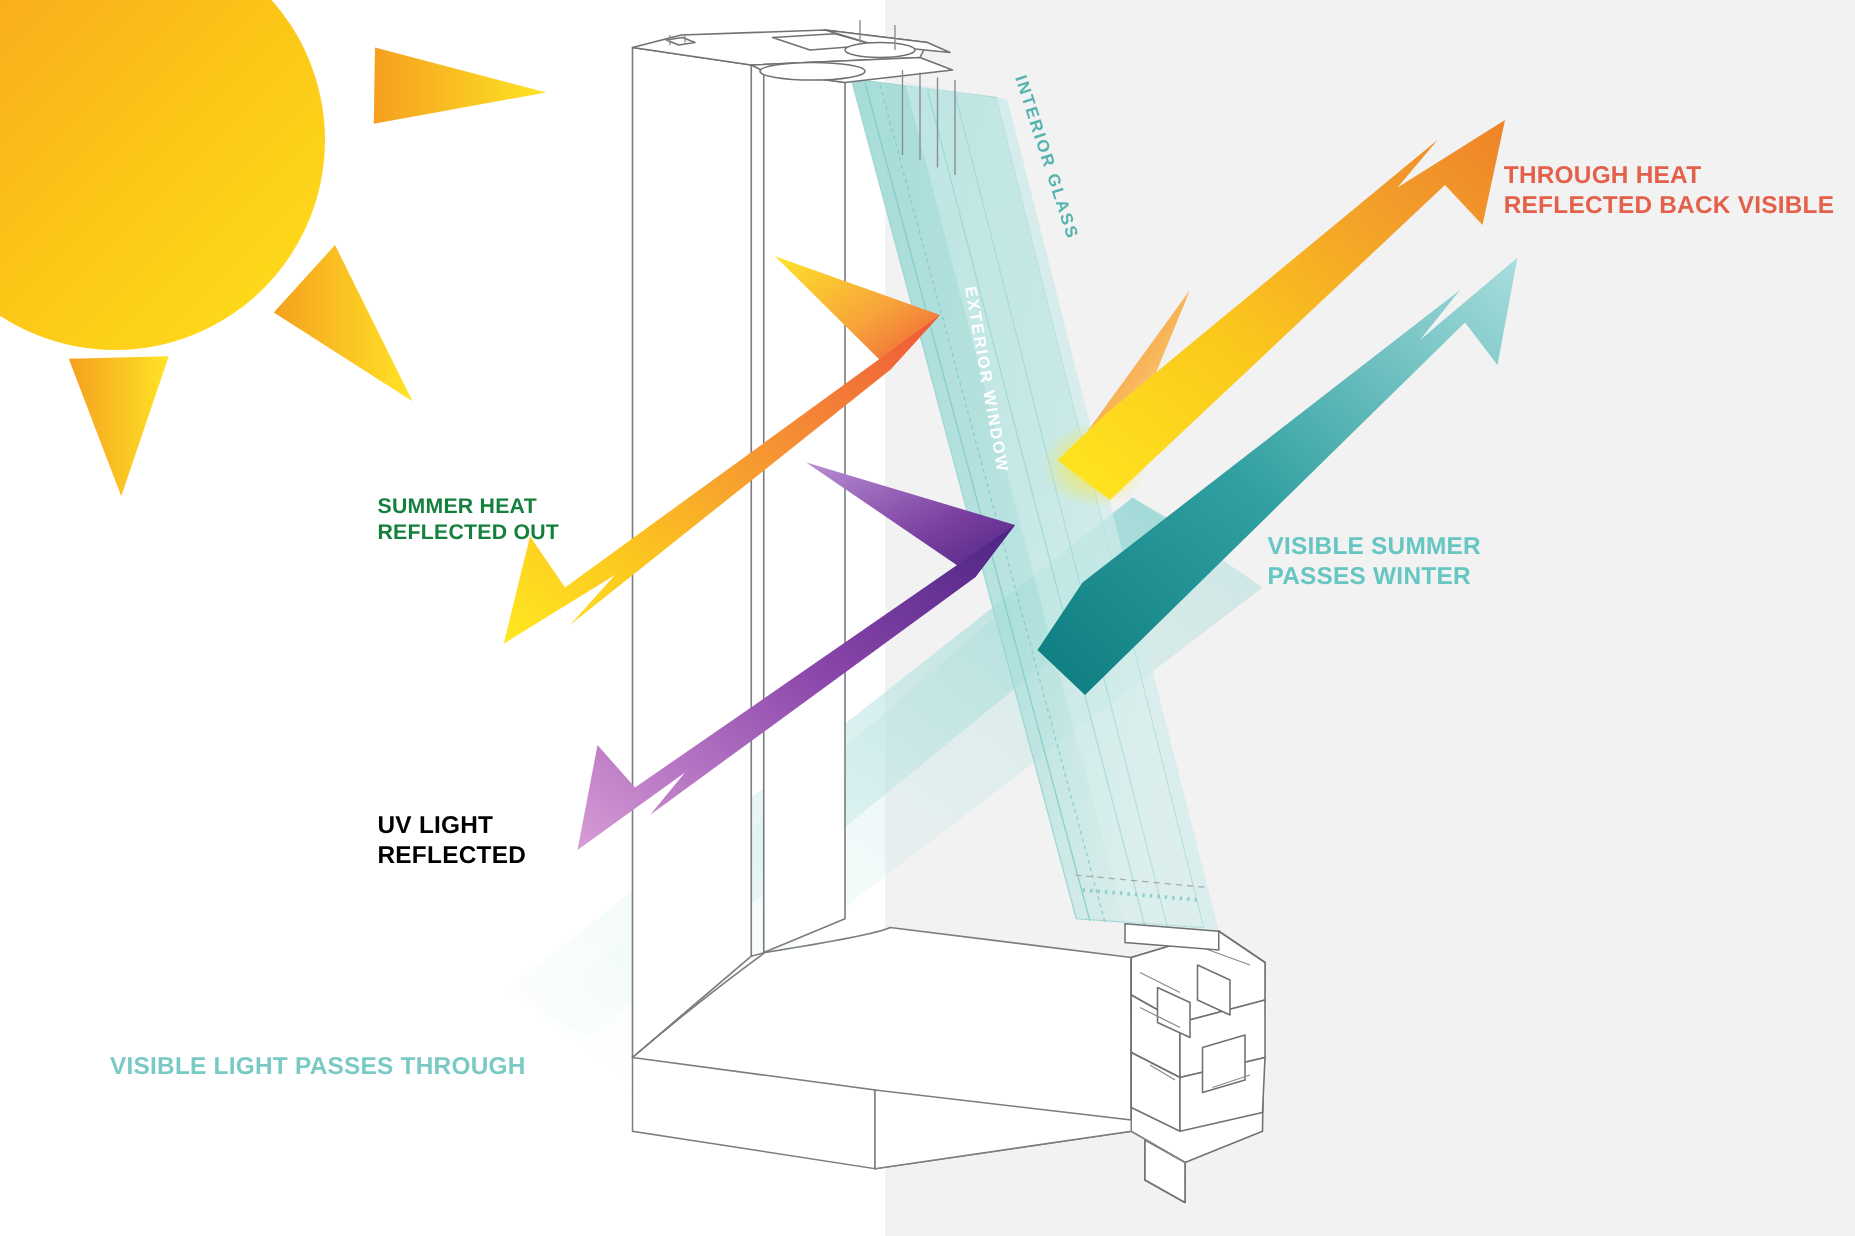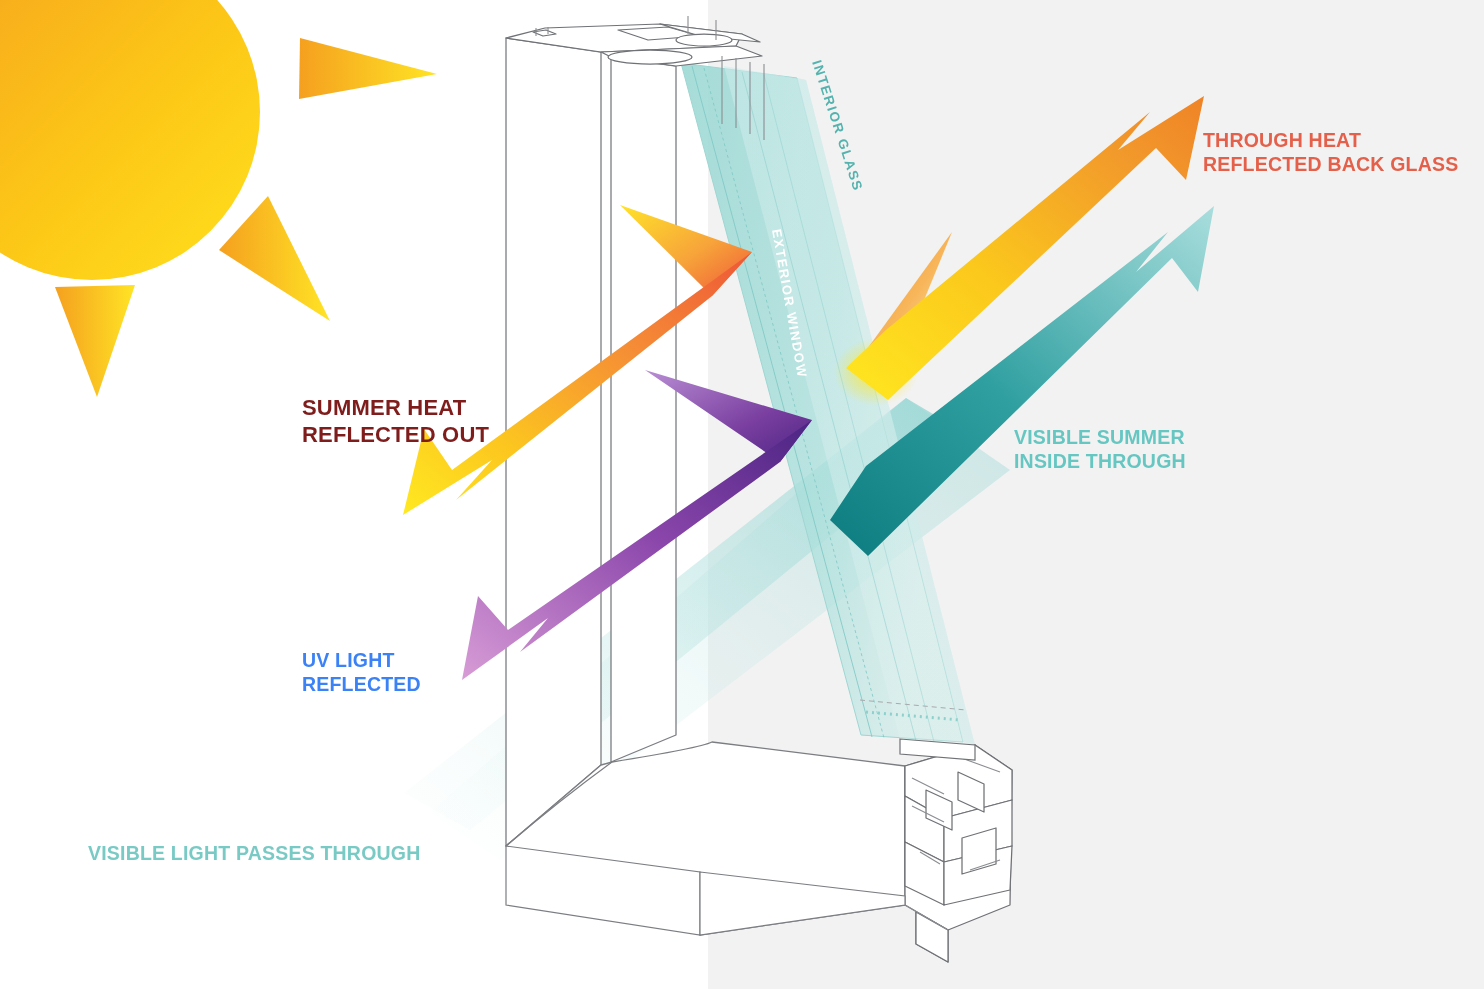--- a/index.html
+++ b/index.html
@@ -20,23 +20,23 @@
 
   .label {
     position: absolute;
     font-family: "Liberation Sans", sans-serif;
     font-weight: bold;
     letter-spacing: 0.2px;
     line-height: 1.24;
     white-space: pre;
     user-select: none;
   }
-  .label-summer  { left: 302px; top: 394px;  font-size: 22px; color: #7f1d1d; }
+  .label-summer  { left: 302px; top: 394px;  font-size: 17px; color: #15803d; }
   .label-winter  { left: 1203px; top: 128px; font-size: 19.5px; color: #e4604a; }
-  .label-uv      { left: 302px; top: 648px;  font-size: 19.5px; color: #3b82f6; }
+  .label-uv      { left: 302px; top: 648px;  font-size: 19.5px; color: #000000; }
   .label-visible-right { left: 1014px; top: 425px; font-size: 19.5px; color: #66c6c2; }
   .label-visible-bottom{ left: 88px;  top: 841px; font-size: 19.5px; color: #79cac5; }
 </style>
 </head>
 <body>
 
 <div id="stage">
 
   <svg id="scene" viewBox="0 0 1484 989" xmlns="http://www.w3.org/2000/svg">
     <defs>
@@ -225,23 +225,23 @@
 
     <text x="812" y="62" fill="#54b3ae" font-family="Liberation Sans, sans-serif" font-size="13.5" font-weight="bold" letter-spacing="1.6" transform="rotate(72 812 62)">INTERIOR GLASS</text>
 
     <text x="772" y="230" fill="#ffffff" font-family="Liberation Sans, sans-serif" font-size="13" font-weight="bold" letter-spacing="1.6" transform="rotate(80 772 230)">EXTERIOR WINDOW</text>
   </svg>
 
   <div class="label label-summer"><span>SUMMER HEAT</span>
 <span>REFLECTED OUT</span></div>
 
   <div class="label label-winter"><span>THROUGH HEAT</span>
-<span>REFLECTED BACK GLASS</span></div>
+<span>REFLECTED BACK VISIBLE</span></div>
 
   <div class="label label-uv"><span>UV LIGHT</span>
 <span>REFLECTED</span></div>
 
   <div class="label label-visible-right"><span>VISIBLE SUMMER</span>
-<span>INSIDE THROUGH</span></div>
+<span>PASSES WINTER</span></div>
 
   <div class="label label-visible-bottom"><span>VISIBLE LIGHT PASSES THROUGH</span></div>
 
 </div>
 
 </body></html>

